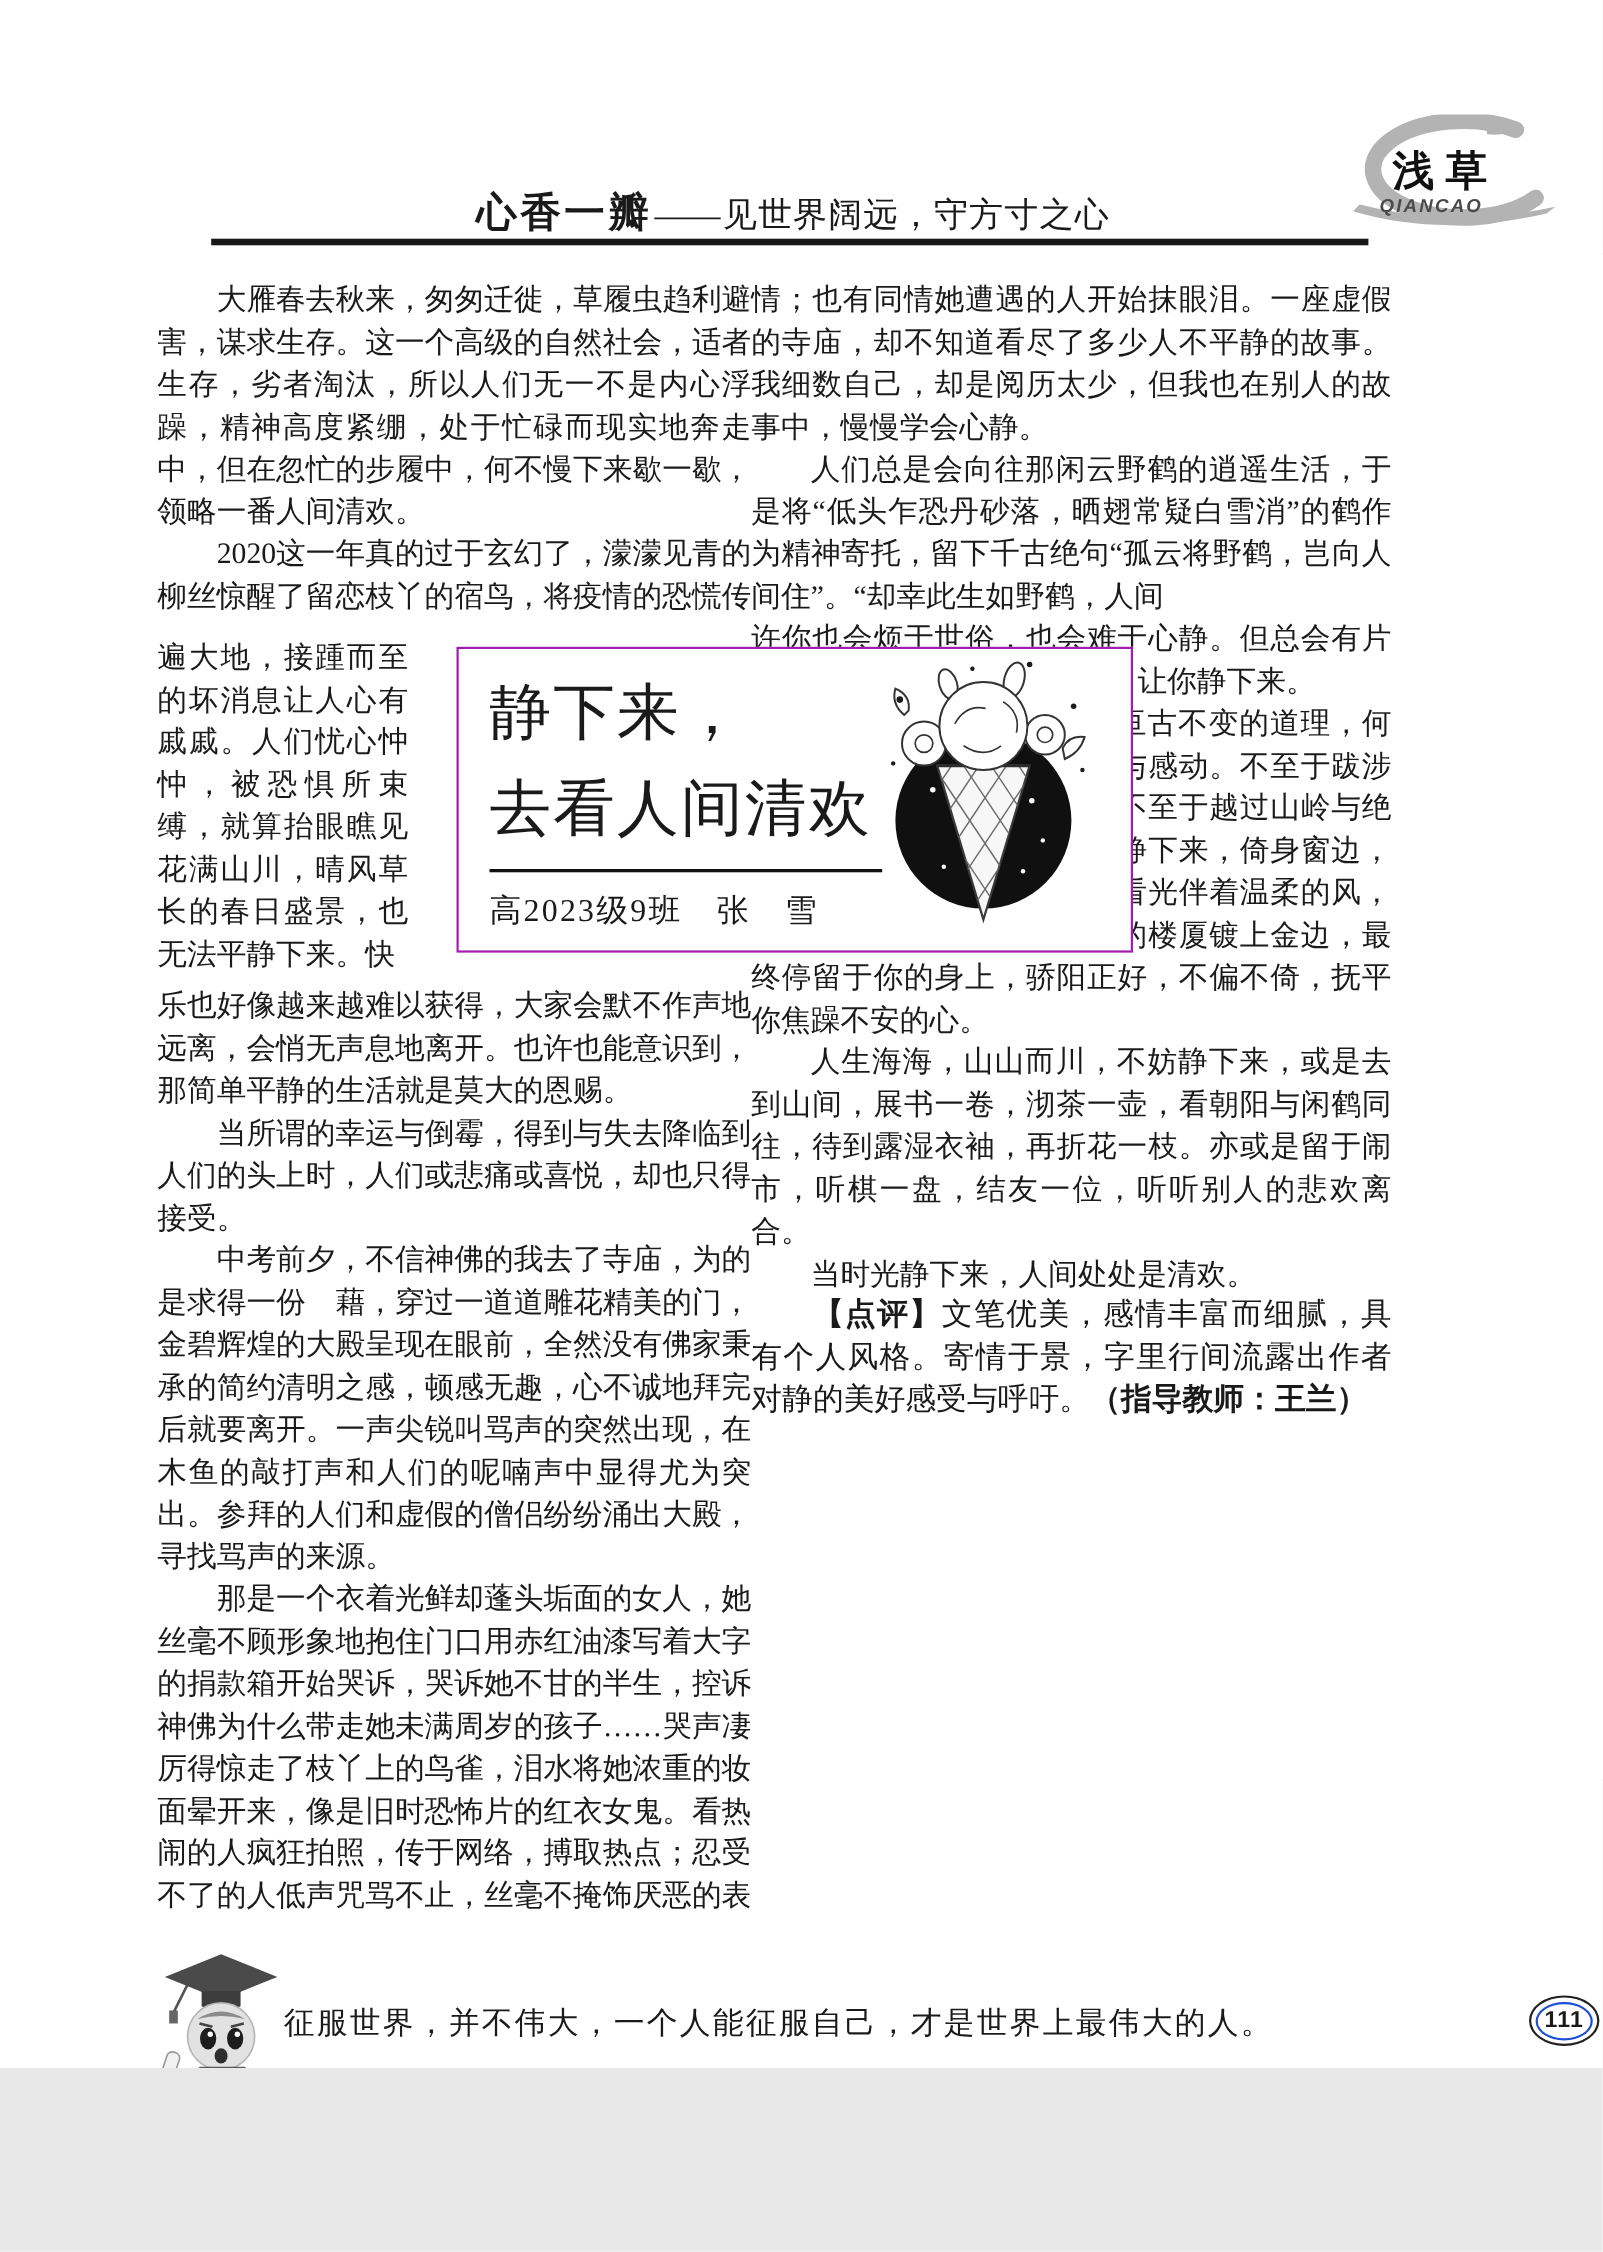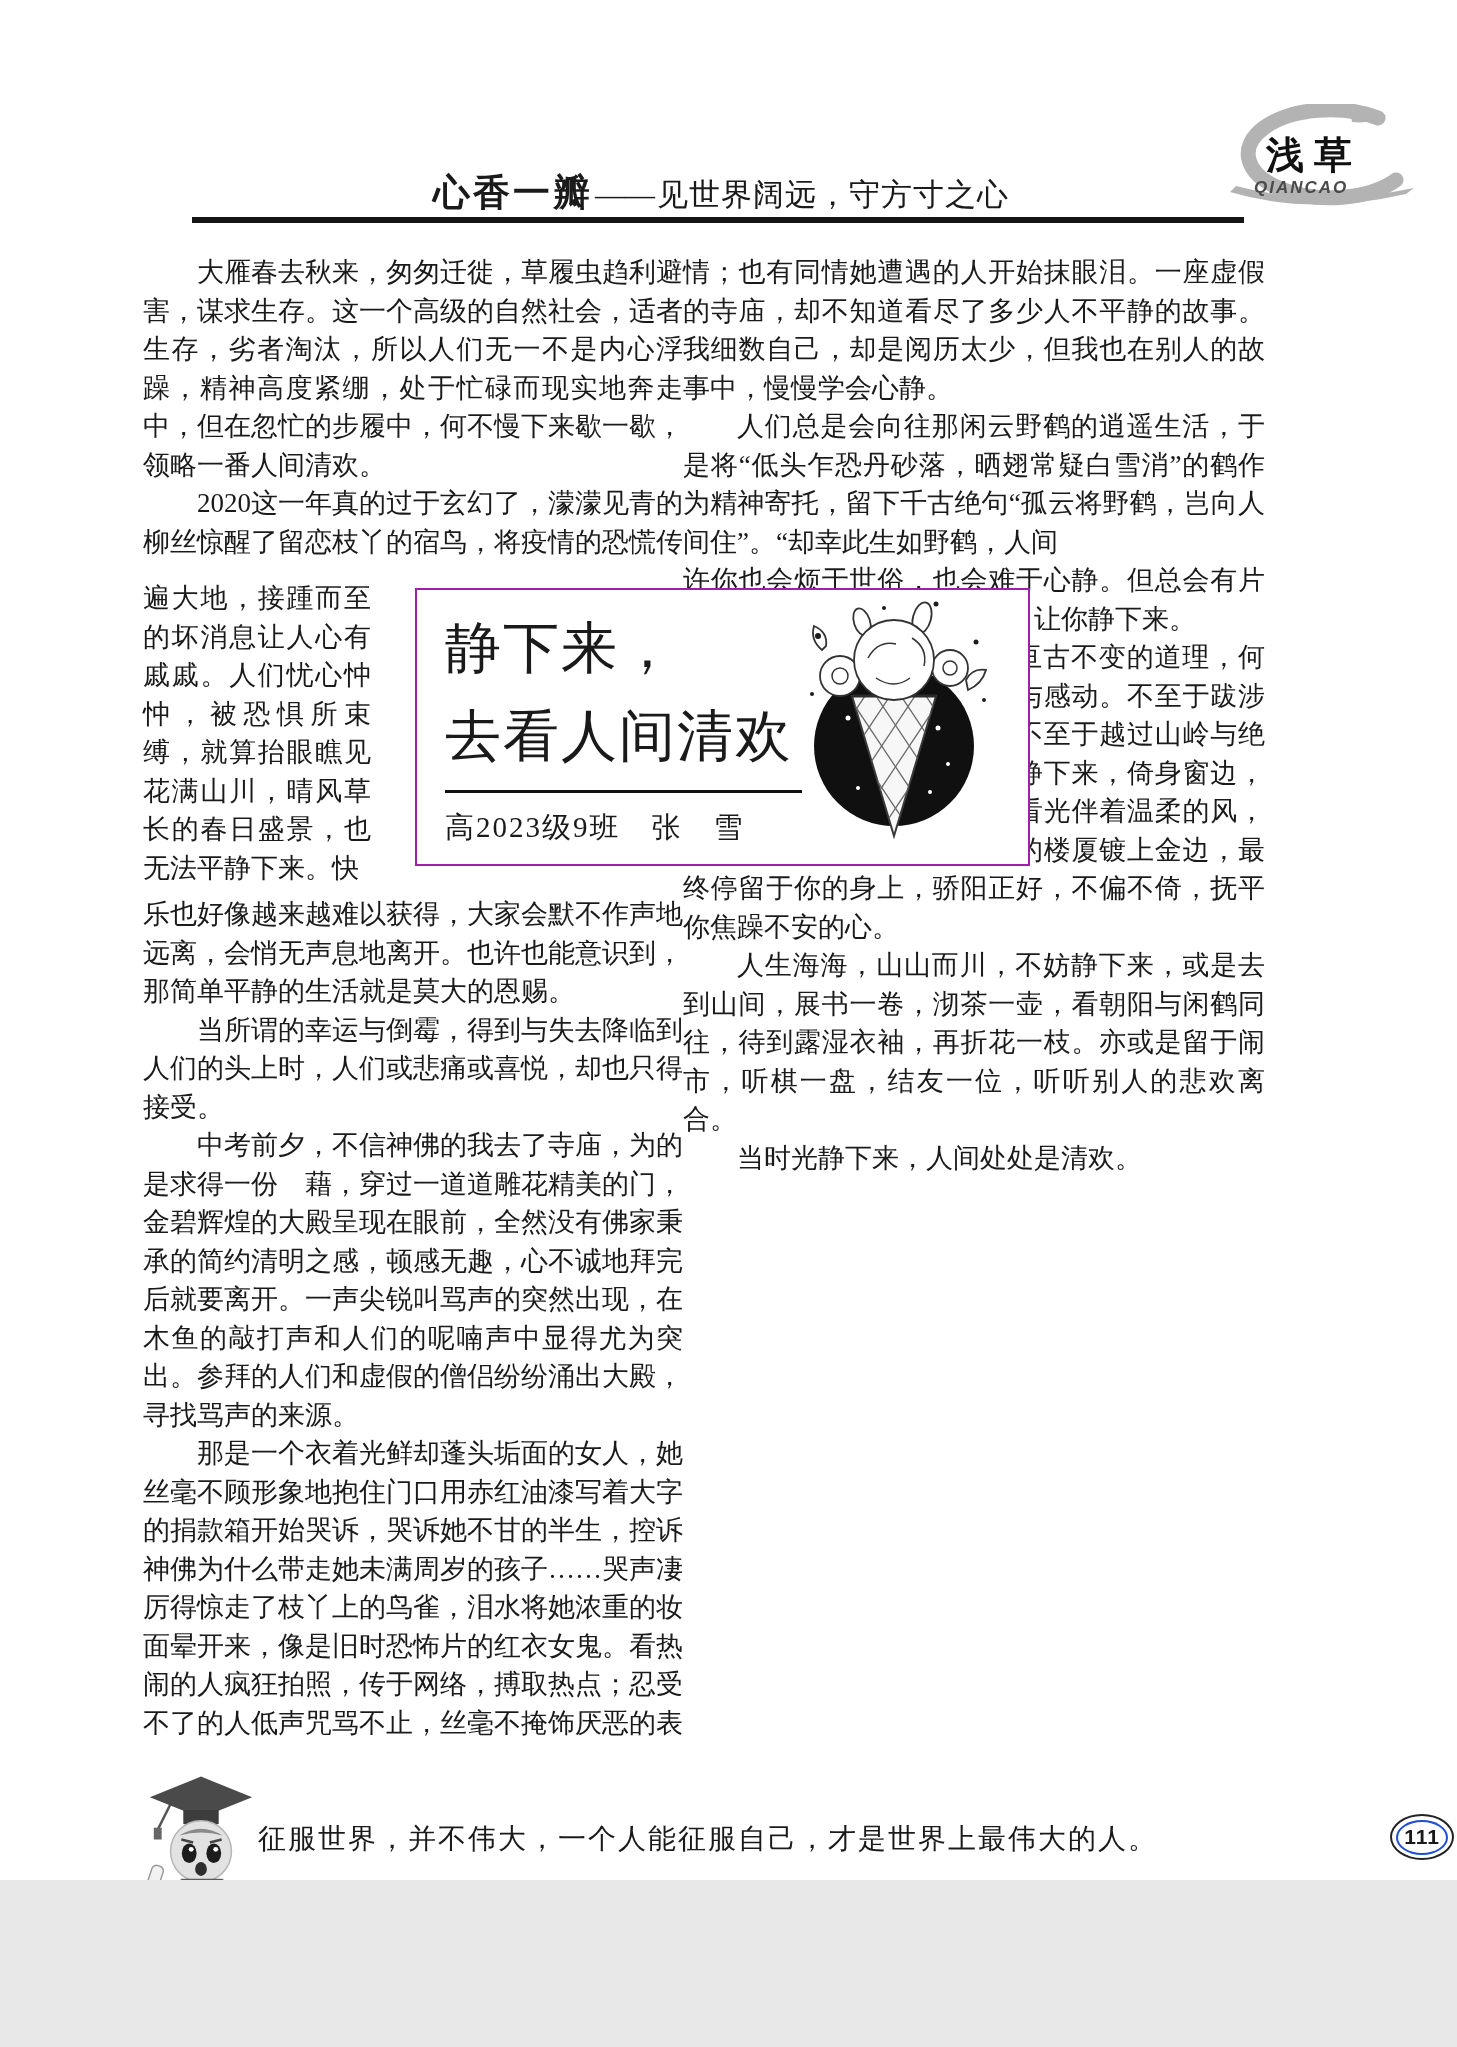--- a/index.html
+++ b/index.html
@@ -84,20 +84,23 @@
       <p class="para ind">中考前夕，不信神佛的我去了寺庙，为的是求得一份　藉，穿过一道道雕花精美的门，金碧辉煌的大殿呈现在眼前，全然没有佛家秉承的简约清明之感，顿感无趣，心不诚地拜完后就要离开。一声尖锐叫骂声的突然出现，在木鱼的敲打声和人们的呢喃声中显得尤为突出。参拜的人们和虚假的僧侣纷纷涌出大殿，寻找骂声的来源。</p>
       <p class="para ind">那是一个衣着光鲜却蓬头垢面的女人，她丝毫不顾形象地抱住门口用赤红油漆写着大字的捐款箱开始哭诉，哭诉她不甘的半生，控诉神佛为什么带走她未满周岁的孩子……哭声凄厉得惊走了枝丫上的鸟雀，泪水将她浓重的妆面晕开来，像是旧时恐怖片的红衣女鬼。看热闹的人疯狂拍照，传于网络，搏取热点；忍受不了的人低声咒骂不止，丝毫不掩饰厌恶的表</p>
     </div>
     <div class="col col-right">
       <p class="para">情；也有同情她遭遇的人开始抹眼泪。一座虚假的寺庙，却不知道看尽了多少人不平静的故事。我细数自己，却是阅历太少，但我也在别人的故事中，慢慢学会心静。</p>
       <p class="para ind">人们总是会向往那闲云野鹤的逍遥生活，于是将“低头乍恐丹砂落，晒翅常疑白雪消”的鹤作为精神寄托，留下千古绝句“孤云将野鹤，岂向人间住”。“却幸此生如野鹤，人间</p>
       <p class="para">许你也会烦于世俗，也会难于心静。但总会有片净土，有个故人，有件事情，让你静下来。</p>
       <p class="para ind">留春不住春须去，这是亘古不变的道理，何不趁春光正好，去收获繁花与感动。不至于跋涉溪川与江海去看壮辽日落，不至于越过山岭与绝壁去赏四海潮生。你只需要静下来，倚身窗边，看人来人往，看花开花落，看光伴着温柔的风，推开千层绿浪，将棱角分明的楼厦镀上金边，最终停留于你的身上，骄阳正好，不偏不倚，抚平你焦躁不安的心。</p>
       <p class="para ind">人生海海，山山而川，不妨静下来，或是去到山间，展书一卷，沏茶一壶，看朝阳与闲鹤同往，待到露湿衣袖，再折花一枝。亦或是留于闹市，听棋一盘，结友一位，听听别人的悲欢离合。</p>
       <p class="para ind">当时光静下来，人间处处是清欢。</p>
+      <p class="para ind comment">
+        <span class="bold">【点评】</span><span>文笔优美，感情丰富而细腻，具有个人风格。寄情于景，字里行间流露出作者对静的美好感受与呼吁。</span><span class="bold">（指导教师：王兰）</span>
+      </p>
     </div>
   </div>
 
   <div class="essay-box">
     <div class="box-text">
       <div class="essay-title">静下来，</div>
       <div class="essay-title">去看人间清欢</div>
       <div class="title-rule"></div>
       <div class="essay-byline">高2023级9班　张　雪</div>
     </div>

